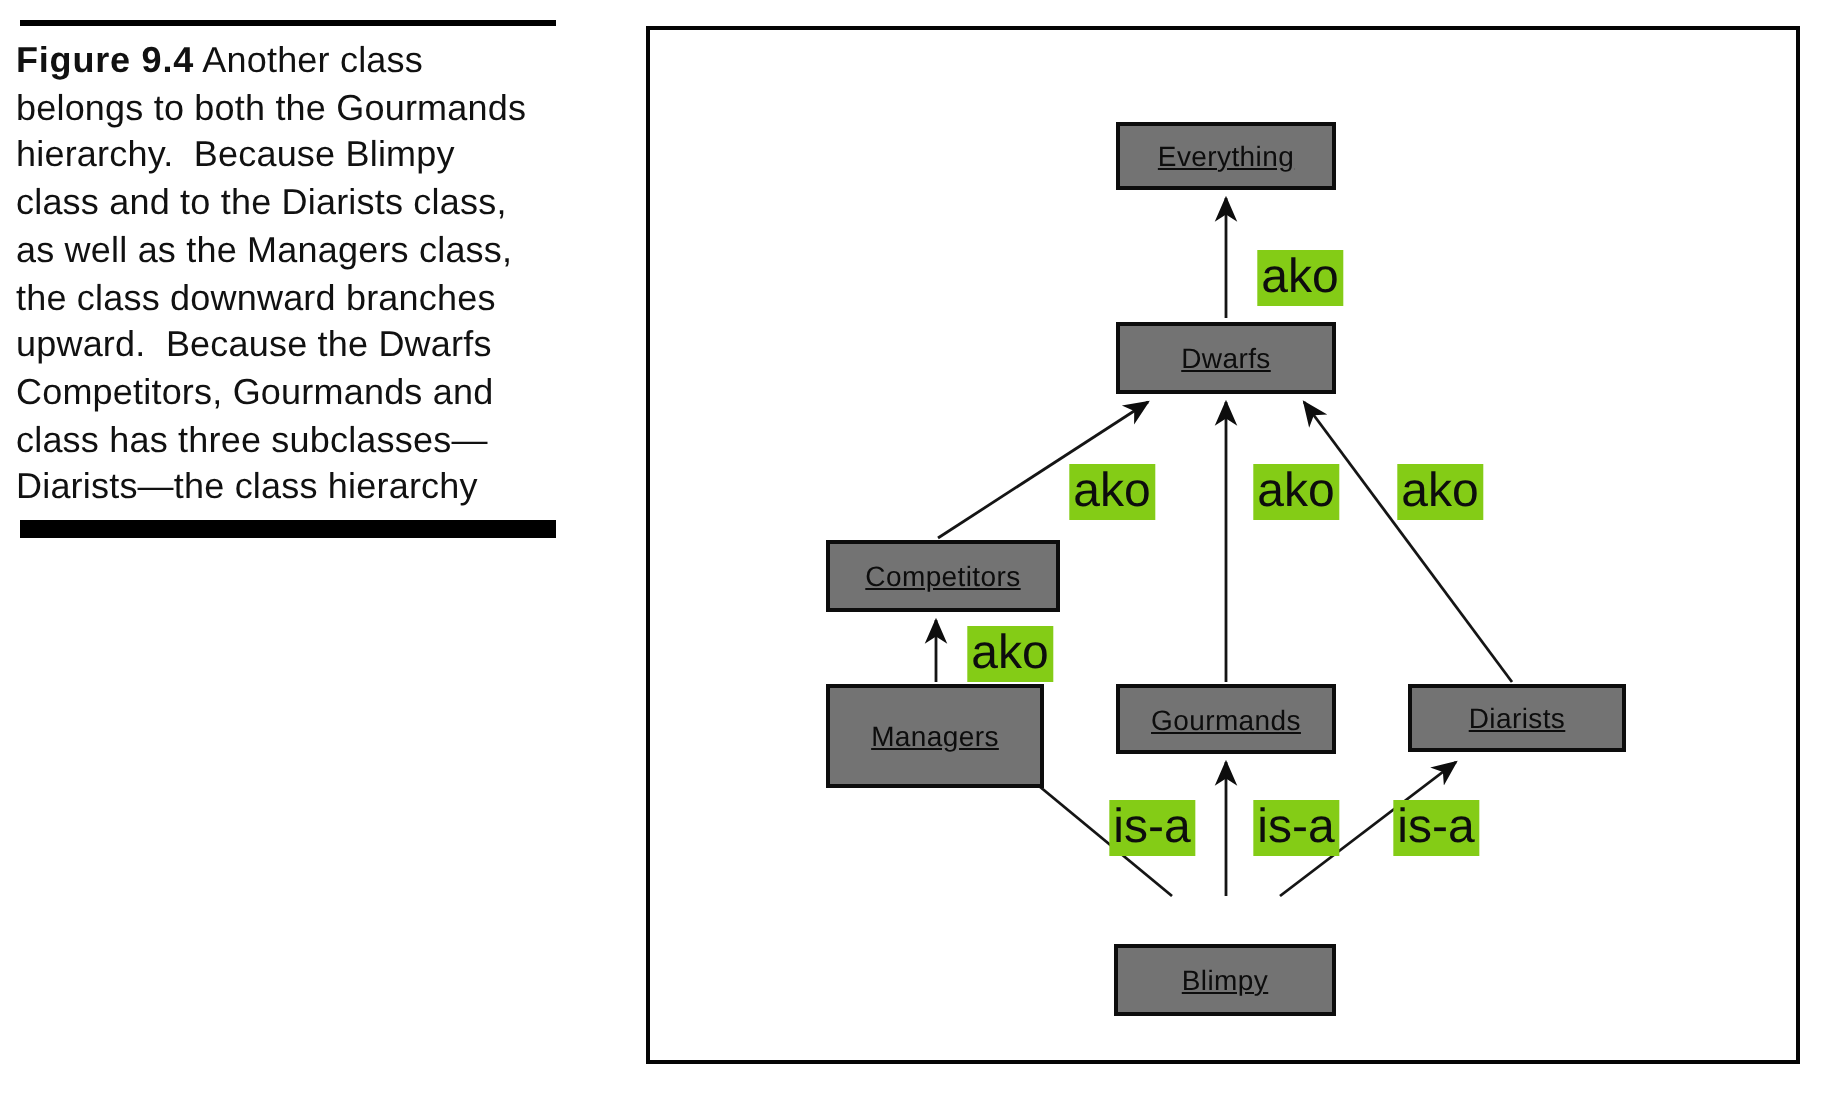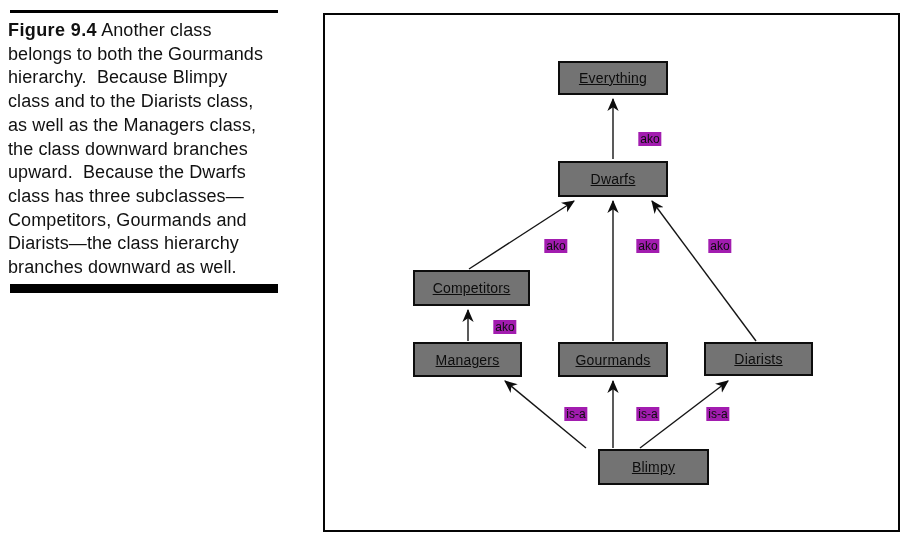--- a/index.html
+++ b/index.html
@@ -41,32 +41,32 @@
     background: #737373;
     display: flex; align-items: center; justify-content: center;
     font-size: 14px;
     letter-spacing: 0.2px;
     color: #0d0d0d;
     text-decoration: underline;
   }
   .n-everything  { left: 558px; top: 61px;  width: 110px; height: 34px; }
   .n-dwarfs      { left: 558px; top: 161px; width: 110px; height: 36px; }
   .n-competitors { left: 413px; top: 270px; width: 117px; height: 36px; }
-  .n-managers    { left: 413px; top: 342px; width: 109px; height: 35px; }
+  .n-managers    { left: 413px; top: 342px; width: 109px; height: 52px; }
   .n-gourmands   { left: 558px; top: 342px; width: 110px; height: 35px; }
   .n-diarists    { left: 704px; top: 342px; width: 109px; height: 34px; }
-  .n-blimpy      { left: 557px; top: 449px; width: 111px; height: 36px; margin-left: 41px; }
+  .n-blimpy      { left: 557px; top: 472px; width: 111px; height: 36px; }
 
   
   .edge-label {
     position: absolute;
     transform: translate(-50%, -50%);
-    font-size: 12px;
+    font-size: 24px;
     color: #0d0d0d;
-    background: #a21caf;
+    background: #84cc16;
     padding: 0 2px;
     white-space: nowrap;
   }
   .el-ako-everything  { left: 650px; top: 139px; }
   .el-ako-competitors { left: 556px; top: 246px; }
   .el-ako-gourmands   { left: 648px; top: 246px; }
   .el-ako-diarists    { left: 720px; top: 246px; }
   .el-ako-managers    { left: 505px; top: 327px; }
   .el-isa-managers    { left: 576px; top: 414px; }
   .el-isa-gourmands   { left: 648px; top: 414px; }
@@ -78,24 +78,23 @@
 <div class="caption">
   <div class="rule-top"></div>
   <div class="caption-text">
     <div class="caption-line"><strong>Figure 9.4</strong><span> Another class</span></div>
     <div class="caption-line">belongs to both the Gourmands</div>
     <div class="caption-line">hierarchy.  Because Blimpy</div>
     <div class="caption-line">class and to the Diarists class,</div>
     <div class="caption-line">as well as the Managers class,</div>
     <div class="caption-line">the class downward branches</div>
     <div class="caption-line">upward.  Because the Dwarfs</div>
+    <div class="caption-line">Competitors, Gourmands and</div>
     <div class="caption-line">class has three subclasses—</div>
-    <div class="caption-line">Competitors, Gourmands and</div>
     <div class="caption-line">Diarists—the class hierarchy</div>
-    <div class="caption-line">branches downward as well.</div>
   </div>
   <div class="rule-bottom"></div>
 </div>
 
 <div class="frame"></div>
 
 <svg class="edges" viewBox="0 0 911 547" aria-hidden="true">
   <defs>
     <marker id="arrow" viewBox="0 0 12 12" refX="11" refY="6" markerWidth="13" markerHeight="13" orient="auto" markerUnits="userSpaceOnUse">
       <path d="M0,0.8 L12,6 L0,11.2 L3.4,6 Z" fill="#0d0d0d"></path>

